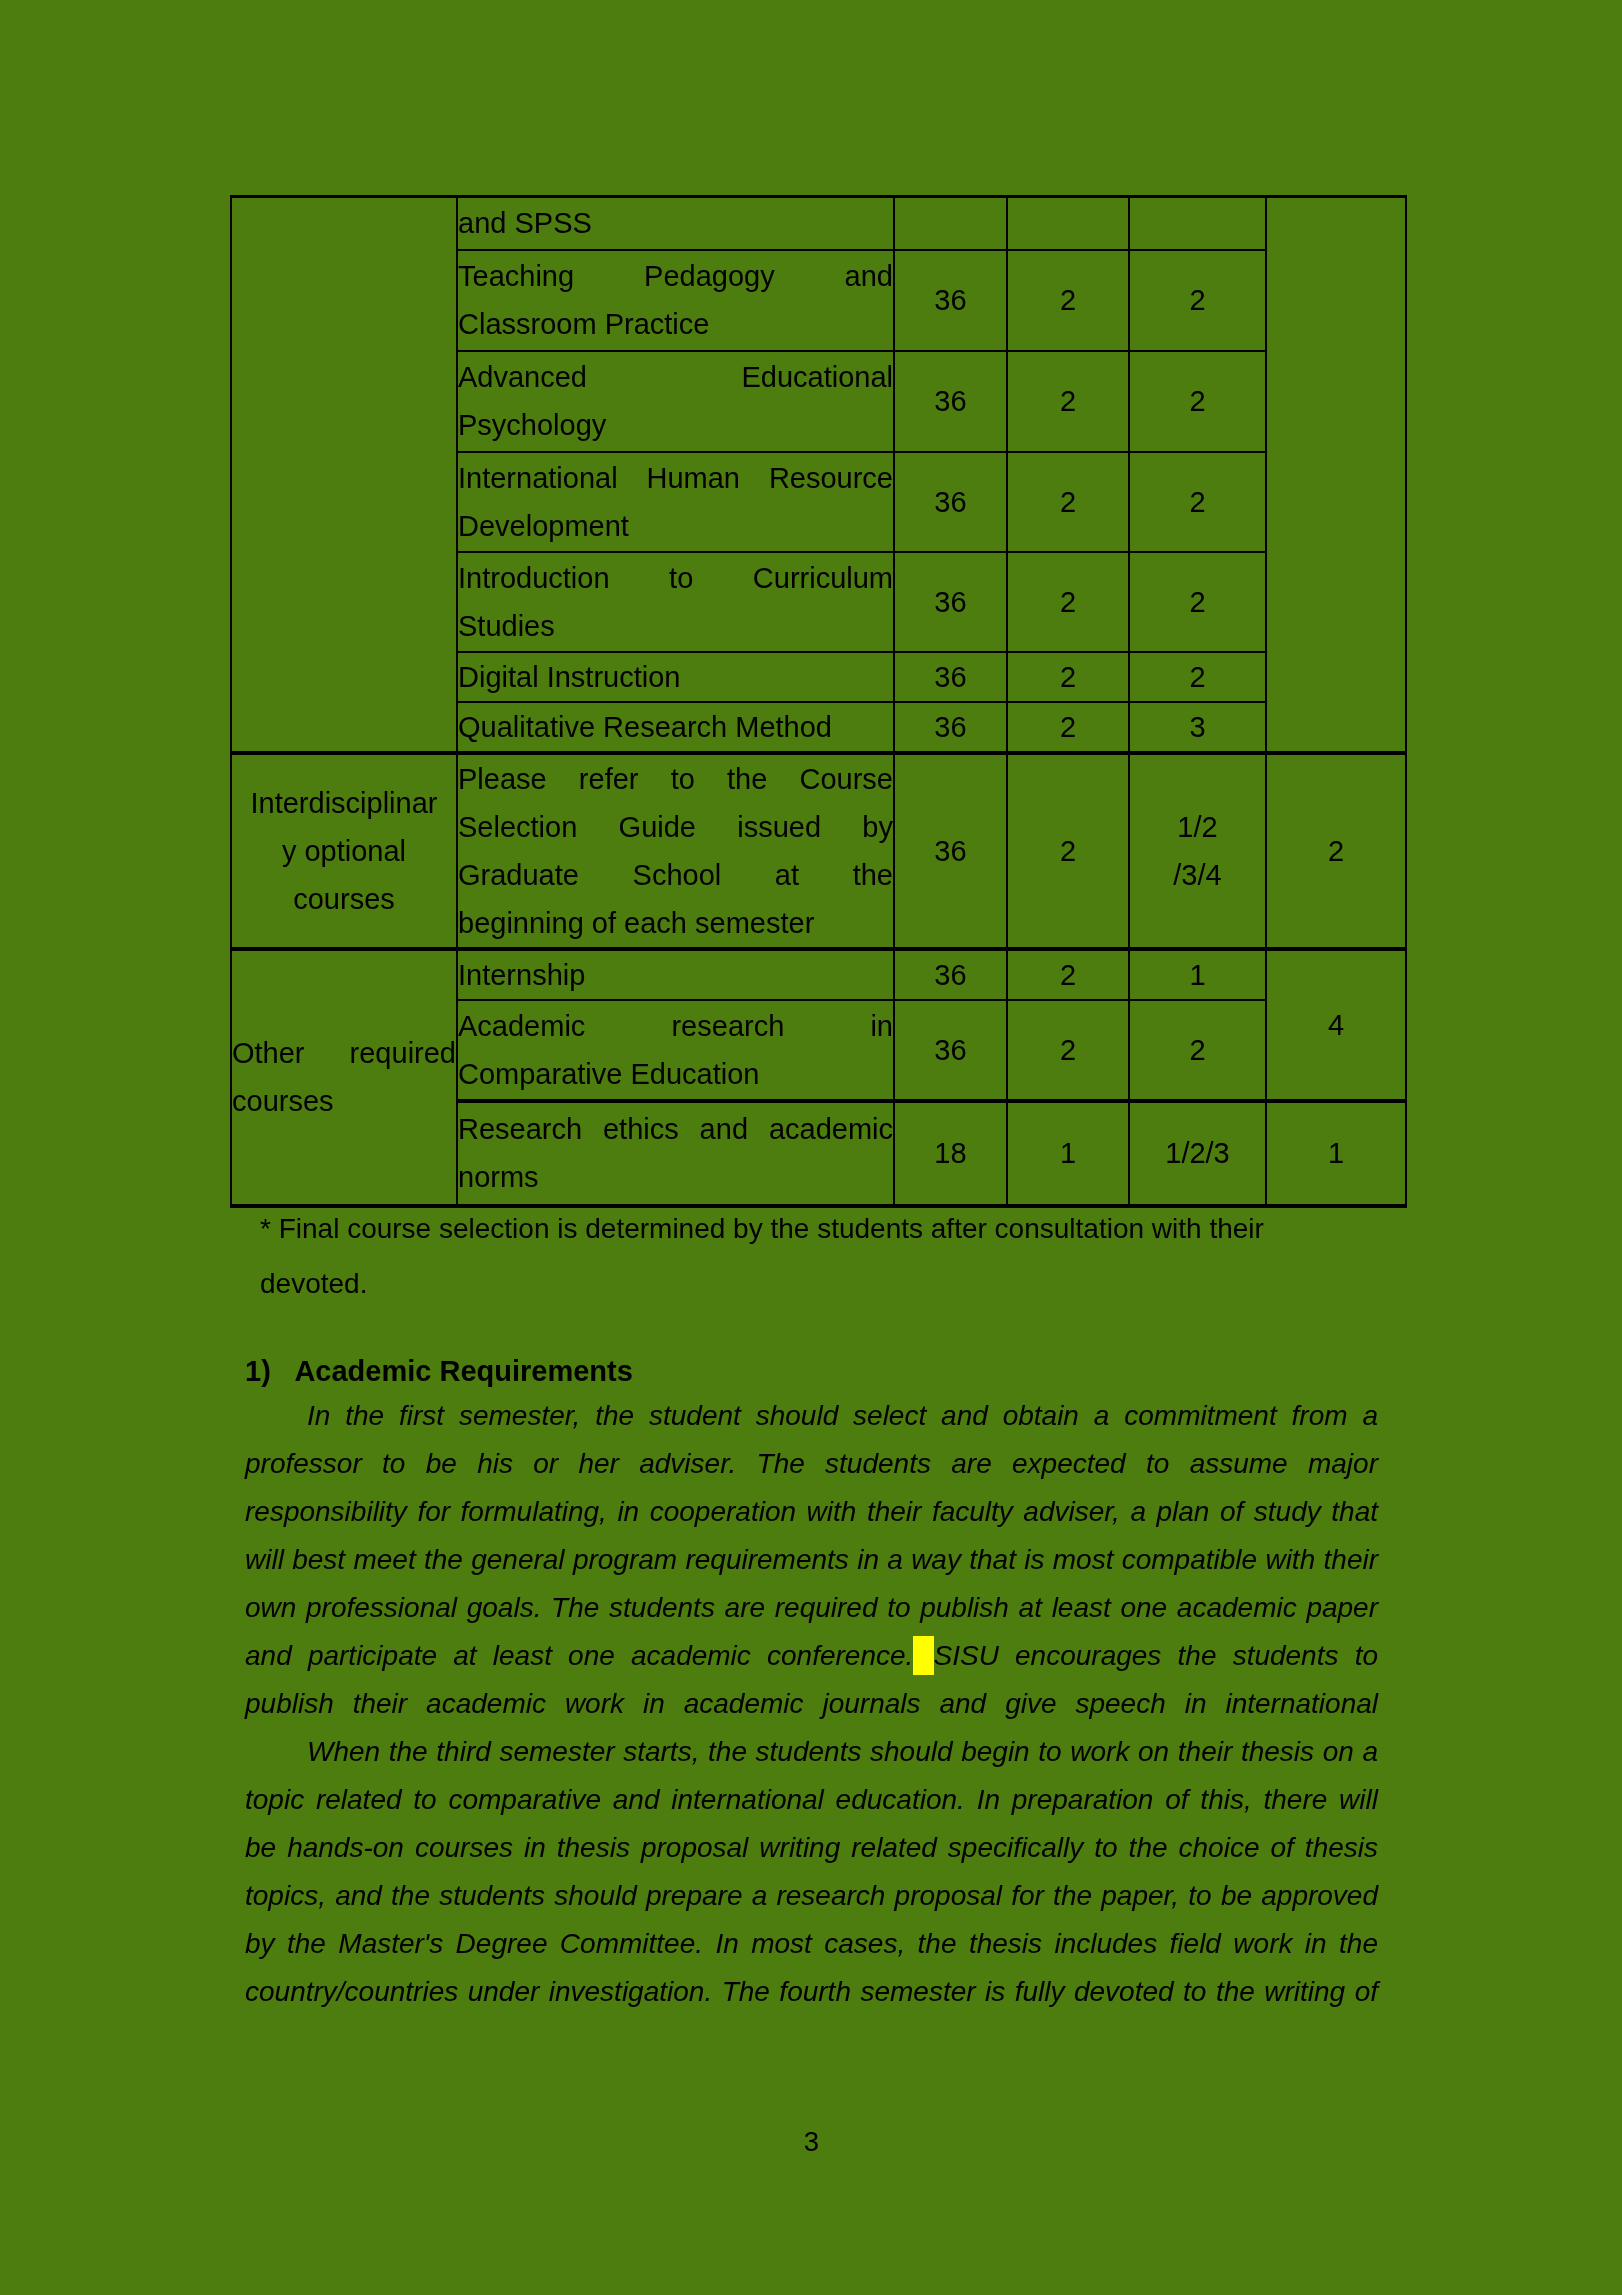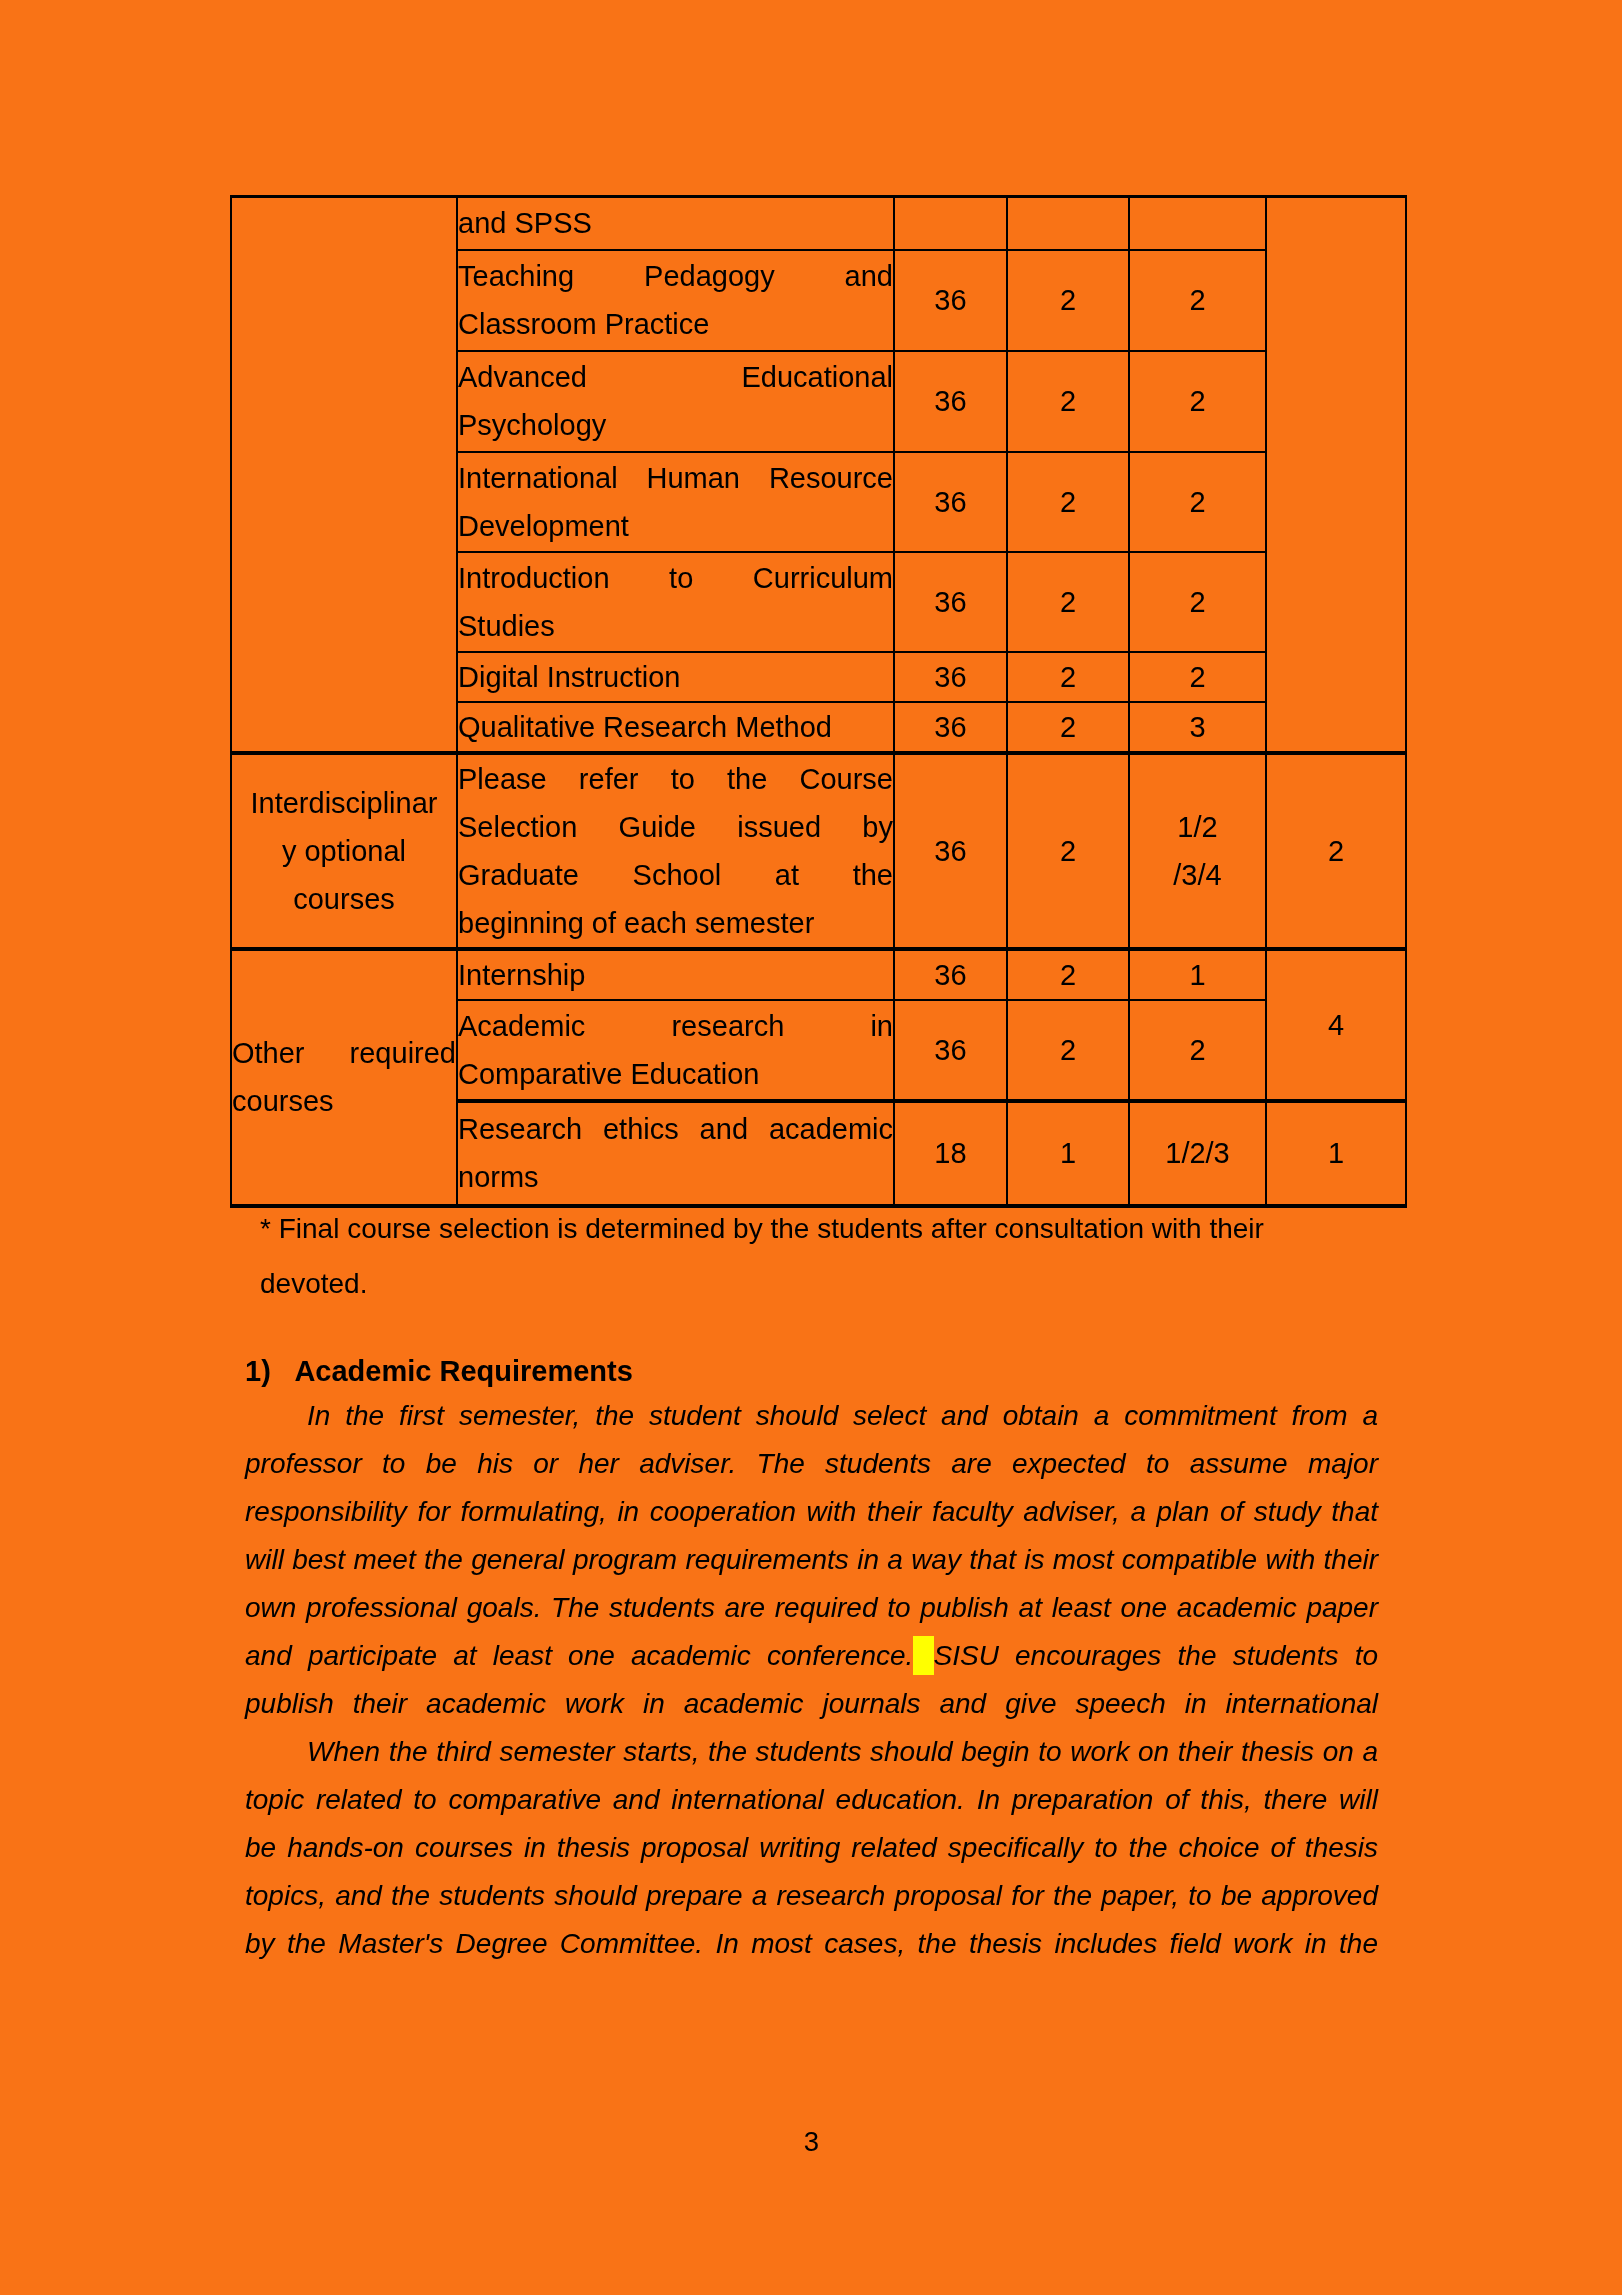--- a/index.html
+++ b/index.html
@@ -1,19 +1,19 @@
 <!DOCTYPE html>
 <html style="font-size:10.5px"><head>
 <meta charset="utf-8">
 <style>
   html,body { margin:0; padding:0; }
   body { background:#888; }
   .page {
     position:relative; width:1623px; height:2295px;
-    background:#f97316; margin:0 auto; overflow:hidden;
+    background:#4d7c0f; margin:0 auto; overflow:hidden;
     font-family:"Liberation Sans", sans-serif; color:#000;
   }
 
   
   table.course {
     position:absolute; left:230px; top:195px;
     border-collapse:collapse; table-layout:fixed; width:1175px;
     border:2px solid #000; border-top-width:3.3px; border-bottom-width:4.6px;
   }
   table.course td {
@@ -264,18 +264,19 @@
       <div class="line">responsibility for formulating, in cooperation with their faculty adviser, a plan of study that</div>
       <div class="line">will best meet the general program requirements in a way that is most compatible with their</div>
       <div class="line">own professional goals. The students are required to publish at least one academic paper</div>
       <div class="line">and participate at least one academic conference.<span class="hl">&nbsp;</span>SISU encourages the students to</div>
       <div class="line">publish their academic work in academic journals and give speech in international</div>
       <div class="line indent">When the third semester starts, the students should begin to work on their thesis on a</div>
       <div class="line">topic related to comparative and international education. In preparation of this, there will</div>
       <div class="line">be hands-on courses in thesis proposal writing related specifically to the choice of thesis</div>
       <div class="line">topics, and the students should prepare a research proposal for the paper, to be approved</div>
       <div class="line">by the Master's Degree Committee. In most cases, the thesis includes field work in the</div>
+      <div class="line">country/countries under investigation. The fourth semester is fully devoted to the writing of</div>
     </div>
 
   <div class="pagenum">3</div>
 
 </div>
 
 
 </body></html>

